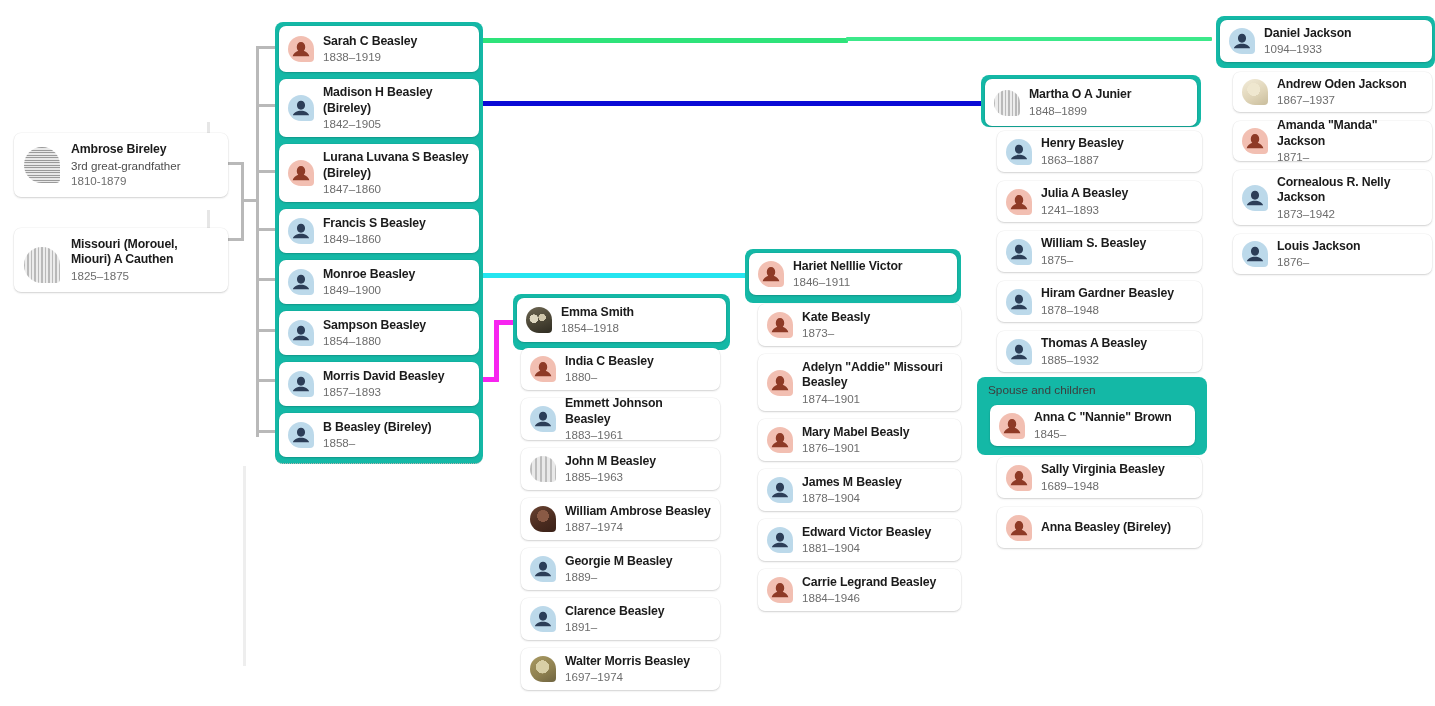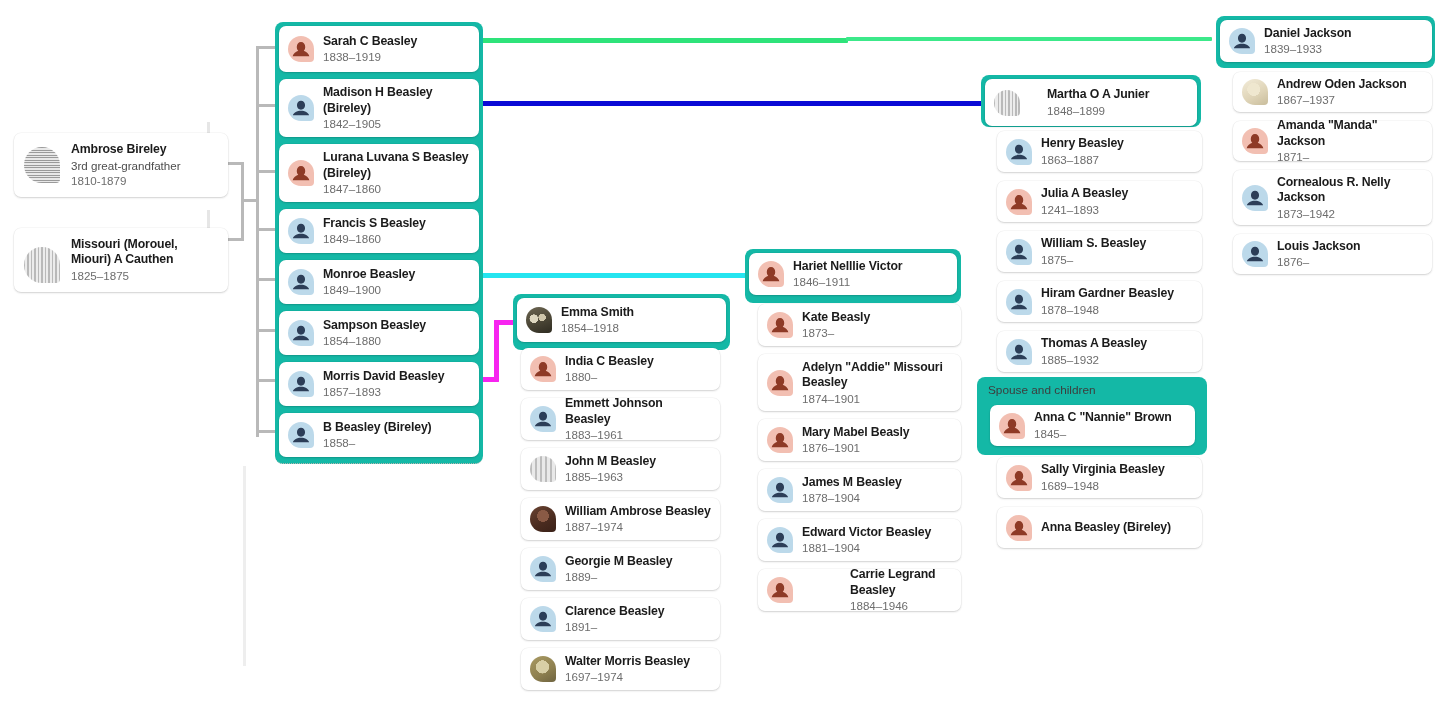--- a/index.html
+++ b/index.html
@@ -420,36 +420,36 @@
       <div class="av male">
         <svg viewBox="0 0 32 32">
             <path d="M16 7c2.9 0 5 2.4 5 5.5S18.9 18 16 18s-5-2.4-5-5.5S13.1 7 16 7zm0 12.5c4.9 0 9 2.6 10 5.5H6c1-2.9 5.1-5.5 10-5.5z"></path>
           </svg>
       </div>
       <div class="txt">
         <div class="nm">Edward Victor Beasley</div>
         <div class="yrs">1881–1904</div>
       </div>
     </div>
-    <div class="card" style="height:42px; margin-top:8px;gap:48px;">
+    <div class="card" style="height:42px; margin-top:8px;">
       <div class="av female">
         <svg viewBox="0 0 32 32">
             <path d="M16 7.5c3.1 0 5.2 2.6 5.2 5.9 0 1.9-.7 3.6-1.8 4.7 3.6 1.3 6.1 3.9 6.9 6.9H5.7c.8-3 3.3-5.6 6.9-6.9-1.1-1.1-1.8-2.8-1.8-4.7 0-3.3 2.1-5.9 5.2-5.9z"></path>
           </svg>
       </div>
       <div class="txt">
         <div class="nm">Carrie Legrand Beasley</div>
         <div class="yrs">1884–1946</div>
       </div>
     </div>
   </div>
 
   <div class="group" style="left:981px; top:75px; width:220px; height:52px;"></div>
   <div style="position:absolute; left:985px; top:79px; width:212px;">
-    <div class="card" style="height:47px;gap:18px;">
+    <div class="card" style="height:47px;">
       <div class="av photo-doc2"></div>
       <div class="txt">
         <div class="nm">Martha O A Junier</div>
         <div class="yrs">1848–1899</div>
       </div>
     </div>
   </div>
 
   <div style="position:absolute; left:997px; top:131px; width:205px;">
     <div class="card" style="height:41px;">
@@ -553,21 +553,21 @@
   <div class="group" style="left:1216px; top:16px; width:219px; height:52px;"></div>
   <div style="position:absolute; left:1220px; top:20px; width:212px;">
     <div class="card" style="height:42px;">
       <div class="av male">
         <svg viewBox="0 0 32 32">
             <path d="M16 7c2.9 0 5 2.4 5 5.5S18.9 18 16 18s-5-2.4-5-5.5S13.1 7 16 7zm0 12.5c4.9 0 9 2.6 10 5.5H6c1-2.9 5.1-5.5 10-5.5z"></path>
           </svg>
       </div>
       <div class="txt">
         <div class="nm">Daniel Jackson</div>
-        <div class="yrs">1839–1933</div>
+        <div class="yrs">1094–1933</div>
       </div>
     </div>
   </div>
 
   <div style="position:absolute; left:1233px; top:72px; width:199px;">
     <div class="card" style="height:40px;">
       <div class="av photo-sepia"></div>
       <div class="txt">
         <div class="nm">Andrew Oden Jackson</div>
         <div class="yrs">1867–1937</div>

